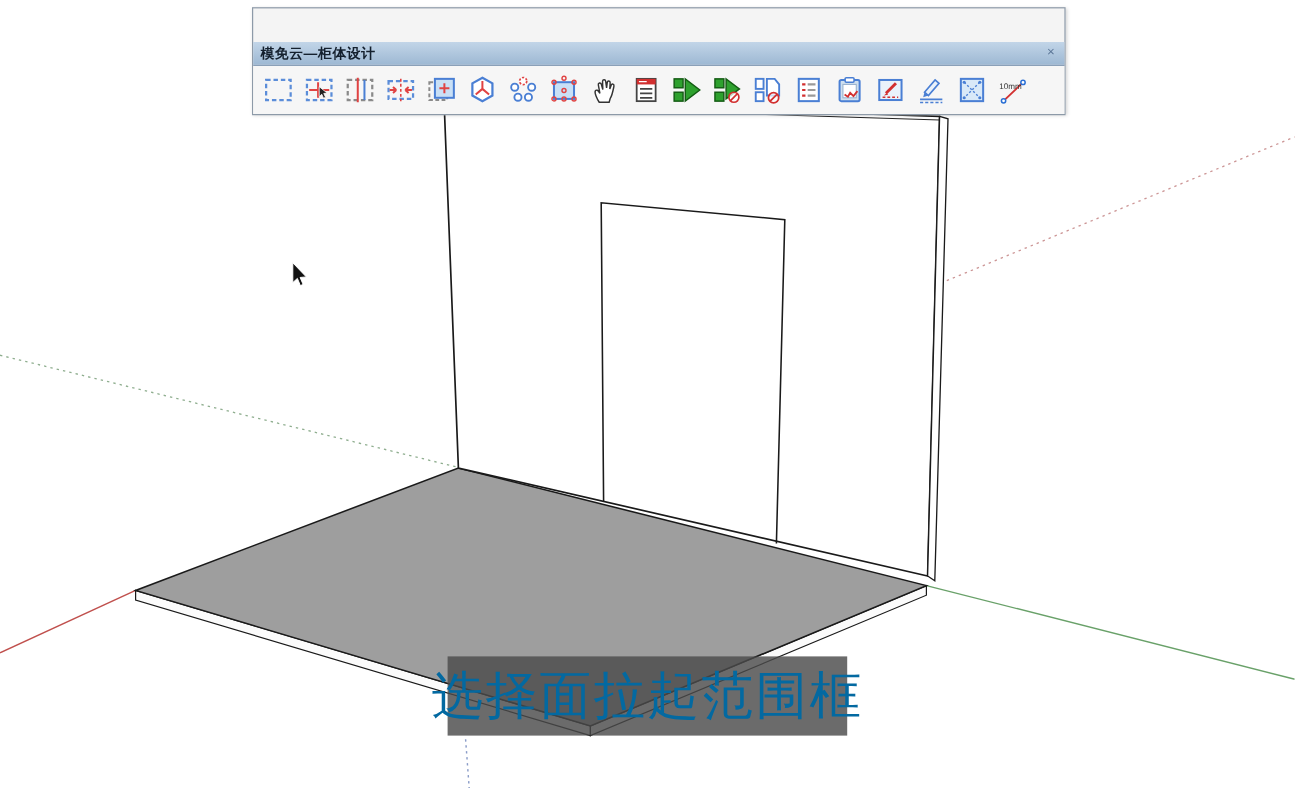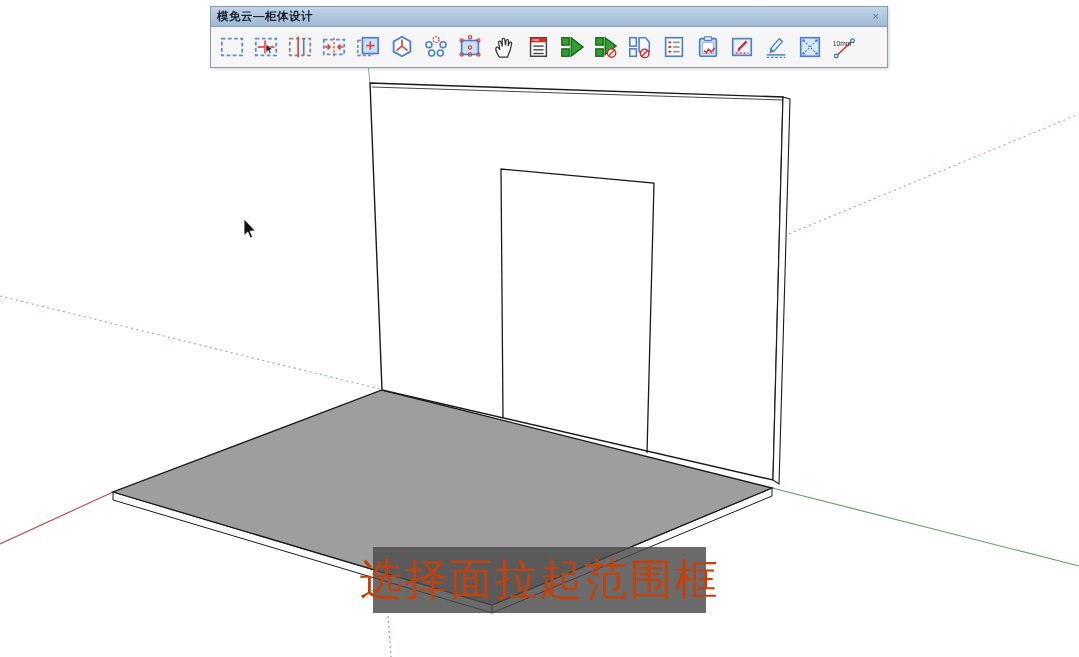--- a/index.html
+++ b/index.html
@@ -6,34 +6,34 @@
   #stage{position:relative;width:1079px;height:657px;overflow:hidden;background:#ffffff;
          font-family:"Liberation Sans",sans-serif;}
   #scene{position:absolute;left:0;top:0;}
 
   
   #toolbar{position:absolute;left:210px;top:6px;width:676px;
            border:1px solid #8d9aa8;box-shadow:1px 1px 3px rgba(0,0,0,.18);
            background:#f4f4f4;}
   #tb-title{height:19px;display:flex;align-items:center;
             background:linear-gradient(#c2d5e8,#9db8d3);
-            border-bottom:1px solid #8aa0b8;padding:0 6px;}
+            border-bottom:1px solid #8aa0b8;padding:0 6px;margin-top:28px;}
   #tb-title .txt{font-size:11.5px;font-weight:bold;color:#14202e;letter-spacing:.5px;}
   #tb-title .close{margin-left:auto;font-size:11px;color:#5a7596;cursor:default;
                    line-height:11px;padding:0 2px;}
   #tb-row{display:flex;align-items:center;gap:7px;padding:5px 7px 6px 7px;background:#f6f6f6;}
   .tb-btn{width:27px;height:29px;display:flex;align-items:center;justify-content:center;flex:0 0 auto;}
   .tb-btn svg{display:block;}
 
   
   #subtitle{position:absolute;left:373px;top:547px;width:333px;height:66px;
             background:rgba(75,75,75,.82);
             display:flex;align-items:center;justify-content:center;
             font-family:"Liberation Serif","DejaVu Serif",serif;
-            font-size:43px;color:#c2410c;letter-spacing:2px;white-space:nowrap;}
+            font-size:43px;color:#0369a1;letter-spacing:2px;white-space:nowrap;}
 </style>
 </head>
 <body>
 
 <div id="stage">
 
   <svg id="scene" width="1079" height="657" viewBox="0 0 1079 657">
 
     <line x1="0" y1="296" x2="380" y2="389" stroke="#8fae8f" stroke-width="1.1" stroke-dasharray="2 3.4"></line>
     <line x1="779" y1="238" x2="1079" y2="114" stroke="#cc9595" stroke-width="1.1" stroke-dasharray="2 3.4"></line>

